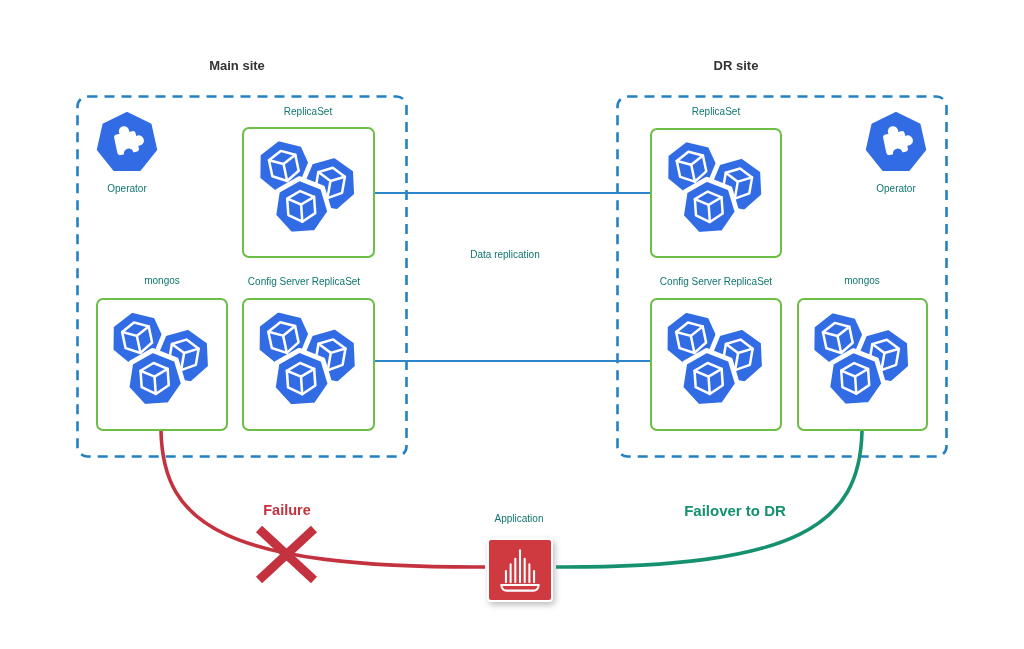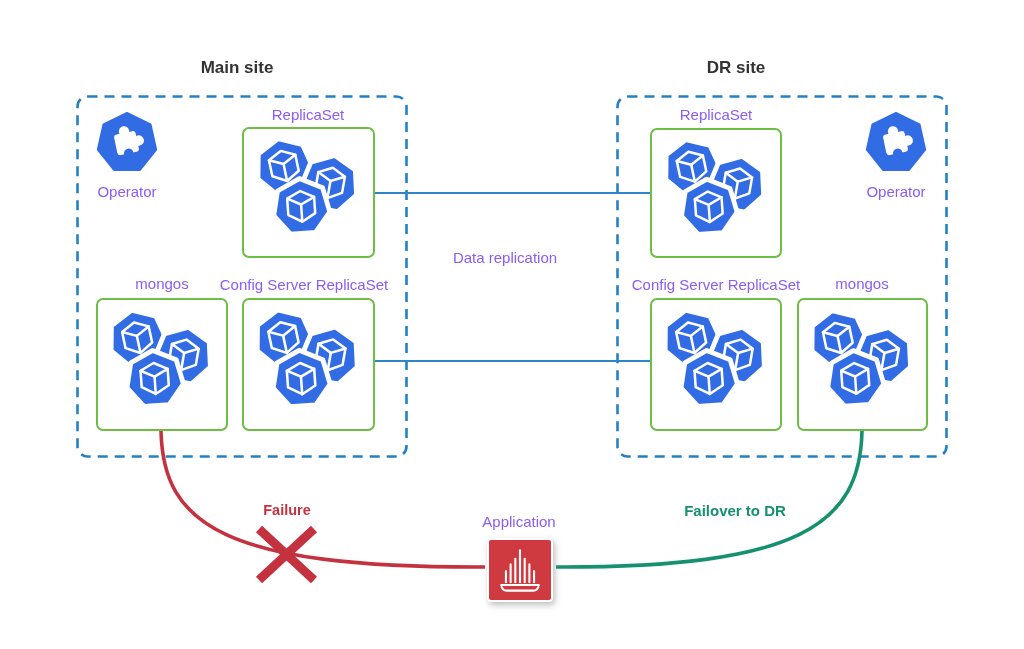--- a/index.html
+++ b/index.html
@@ -3,25 +3,25 @@
 <meta charset="utf-8">
 <style>
   html,body { margin:0; padding:0; background:#ffffff; }
   .canvas {
     position:relative; width:1024px; height:649px; background:#ffffff;
     font-family:"Liberation Sans", sans-serif; overflow:hidden;
   }
   .overlay { position:absolute; left:0; top:0; width:1024px; height:649px; }
   .site-title {
     position:absolute; transform:translateX(-50%);
-    font-size:17px; font-weight:bold; color:#333333; white-space:nowrap;
+    font-size:13px; font-weight:bold; color:#333333; white-space:nowrap;
   }
   .lbl {
     position:absolute; transform:translateX(-50%);
-    font-size:15px; color:#8b5cf6; white-space:nowrap;
+    font-size:10px; color:#0f766e; white-space:nowrap;
   }
   .lbl-red {
     position:absolute; transform:translateX(-50%);
     font-size:14.5px; font-weight:bold; color:#c43240; white-space:nowrap;
   }
   .lbl-teal {
     position:absolute; transform:translateX(-50%);
     font-size:15px; font-weight:bold; color:#16916f; white-space:nowrap;
   }
   .pod-box {

